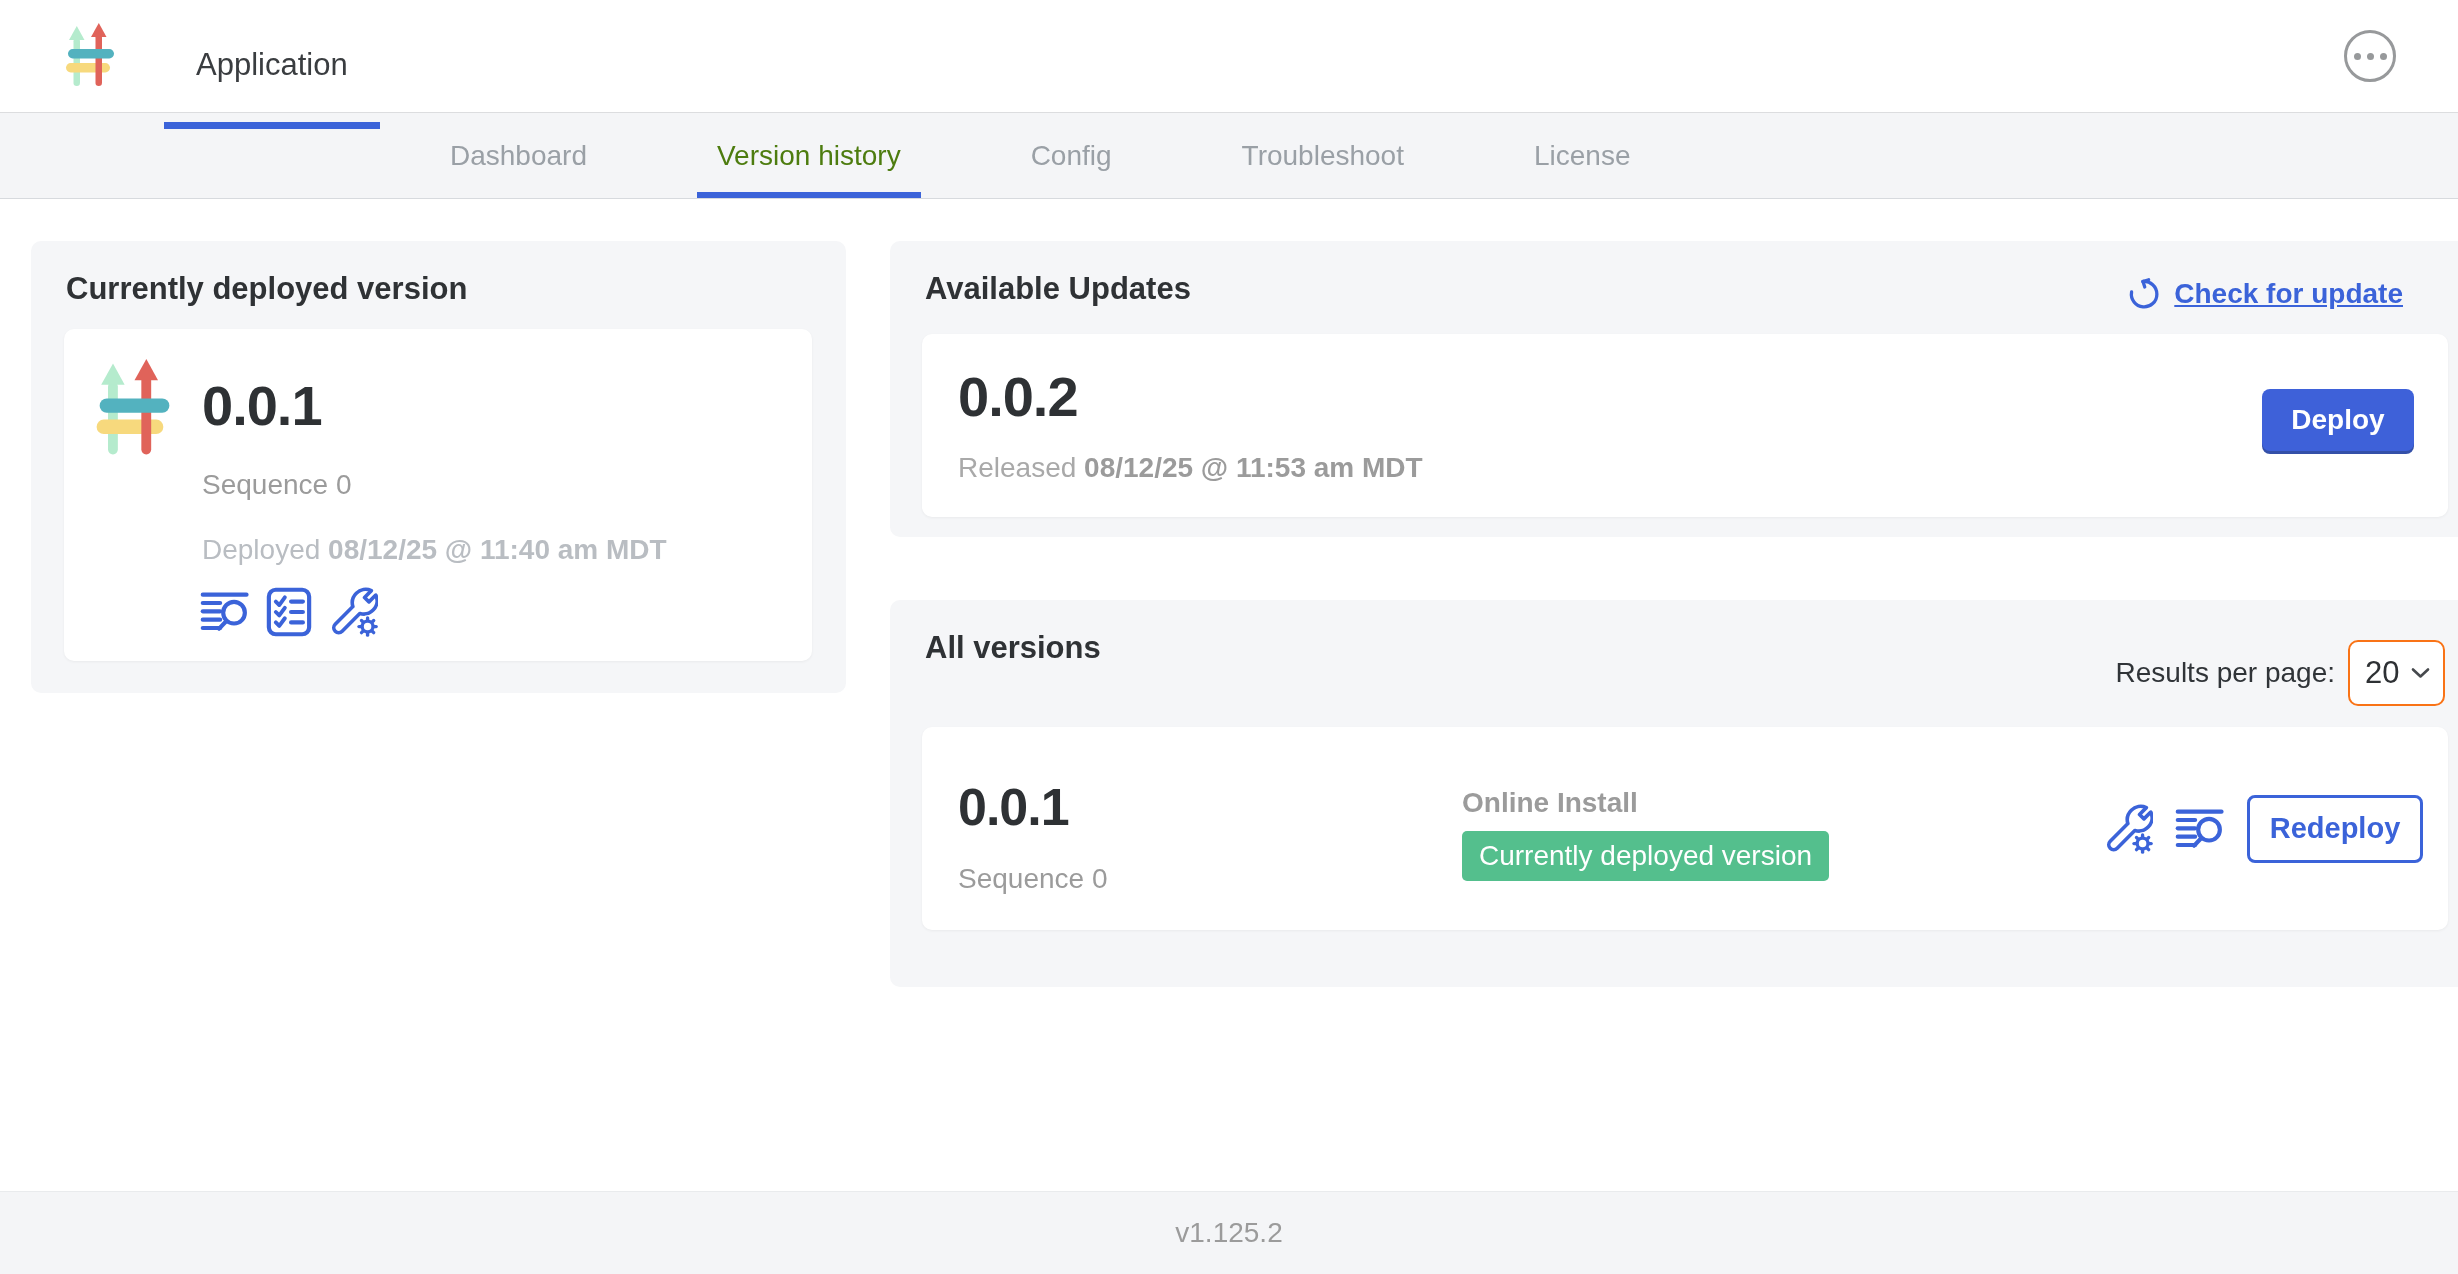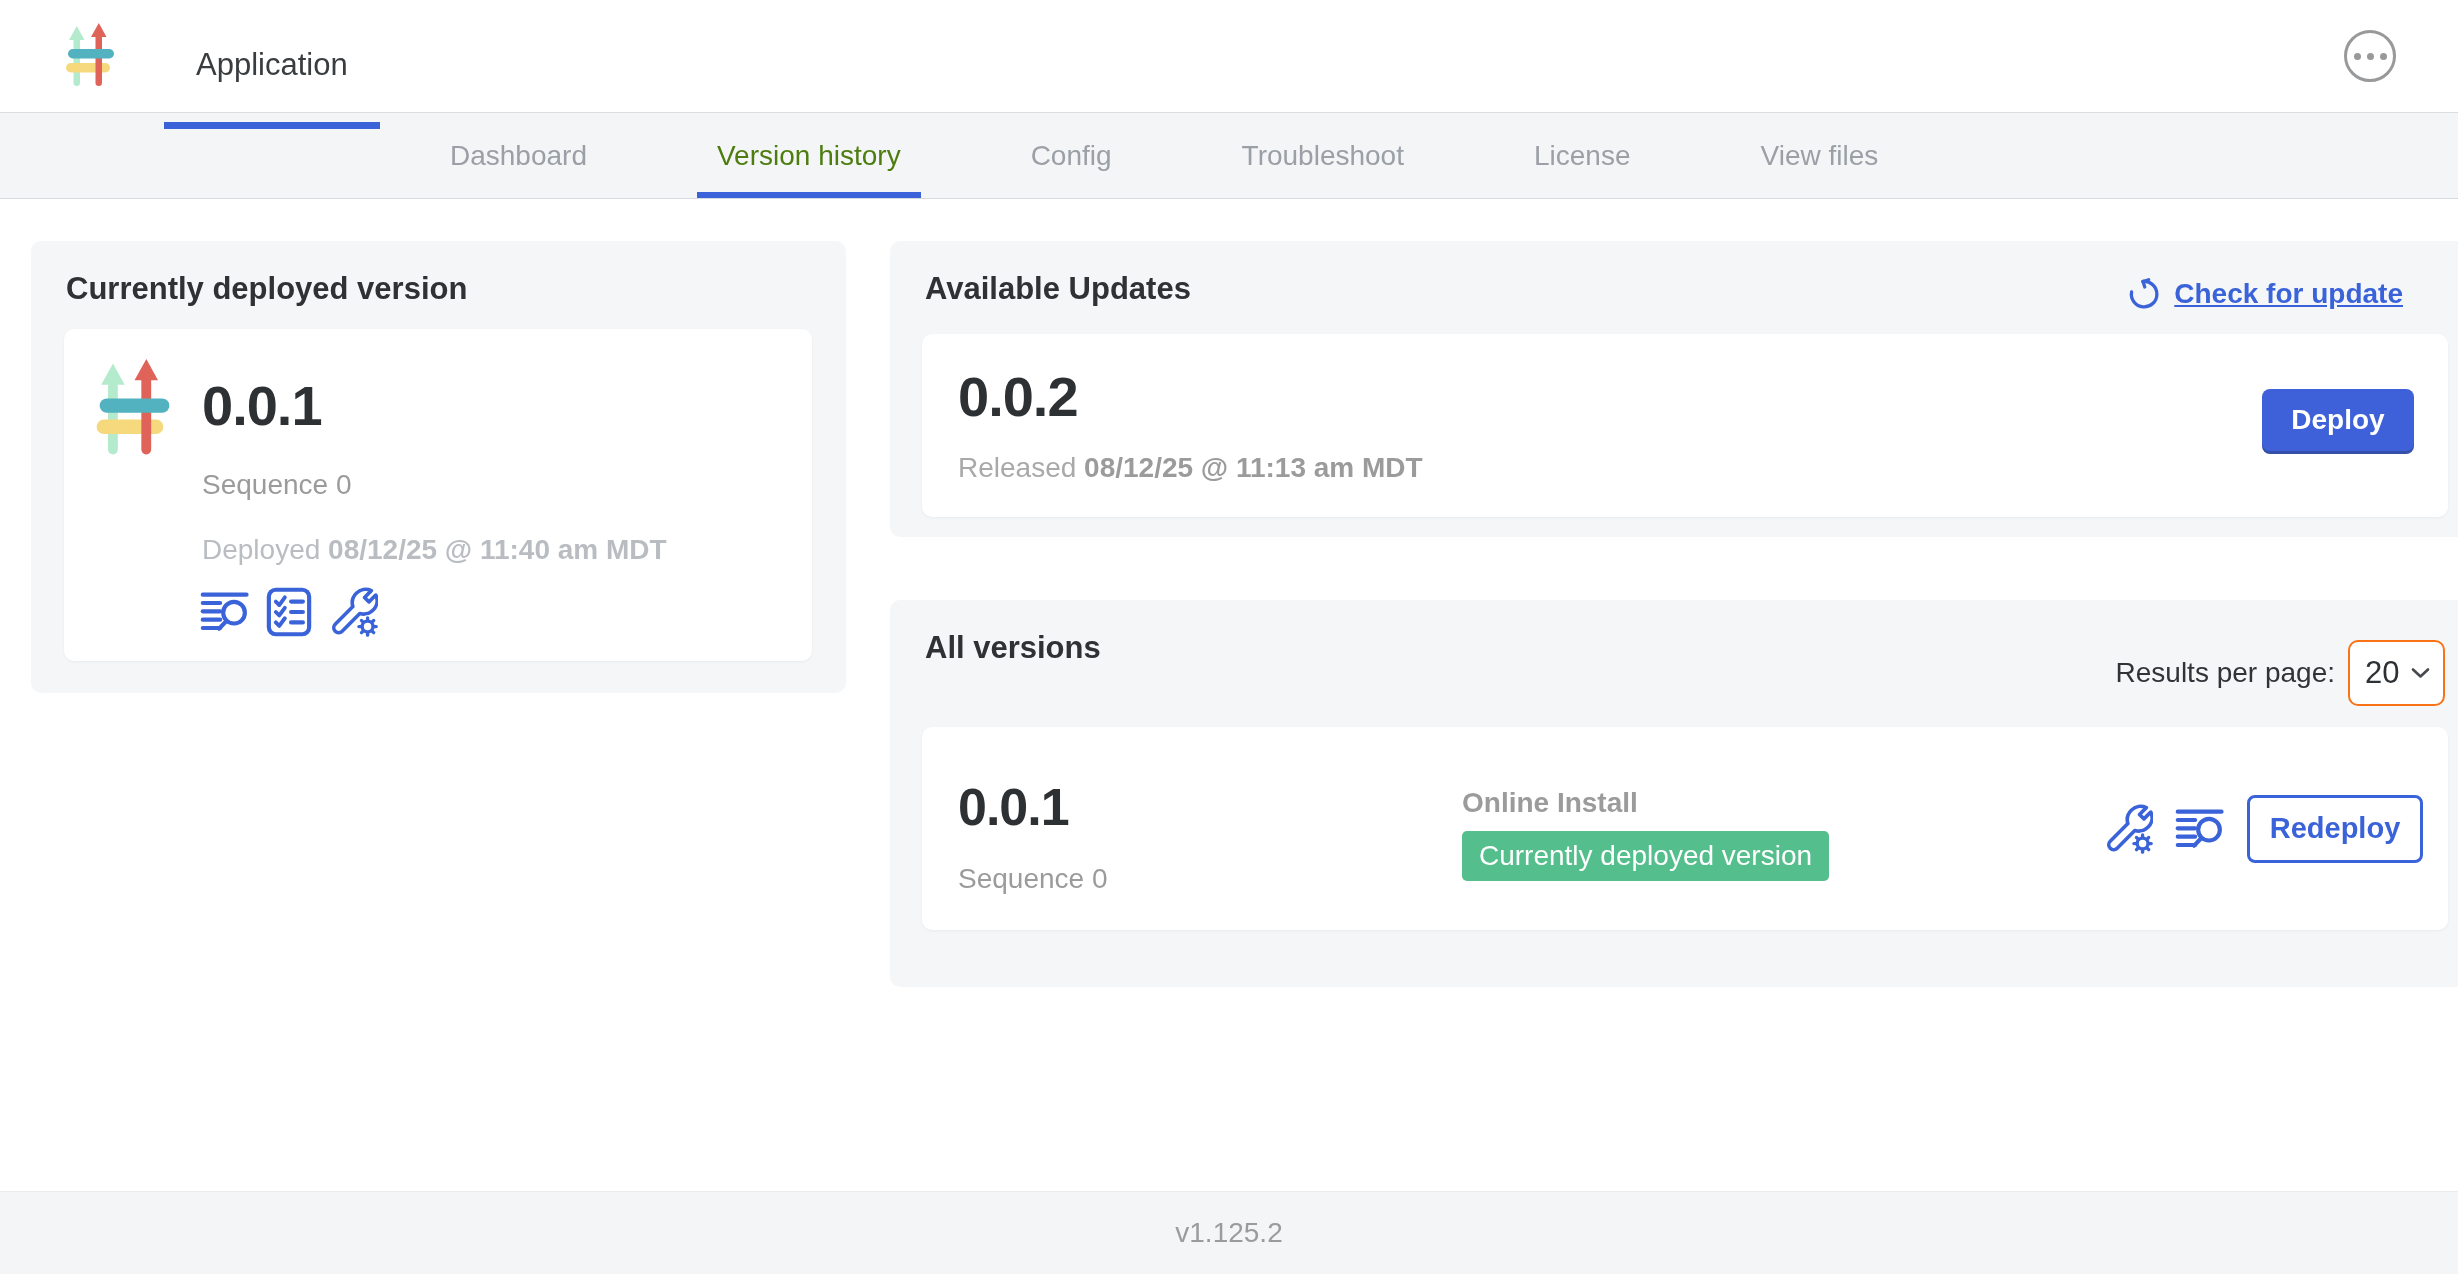--- a/index.html
+++ b/index.html
@@ -103,23 +103,20 @@
     <span>Version history</span>
   </div>
   <div class="snav-item">
     <span>Config</span>
   </div>
   <div class="snav-item">
     <span>Troubleshoot</span>
   </div>
   <div class="snav-item">
     <span>License</span>
-  </div>
-  <div class="snav-item">
-    <span>View files</span>
   </div>
 </div>
 
 <div class="main">
 
   <div class="gcard" id="deployed-card">
     <div class="card-title">Currently deployed version</div>
     <div class="wcard" id="deployed-inner">
       <svg class="logo-lg" viewBox="0 0 56 66">
         <rect x="11.5" y="15" width="6.5" height="48" rx="3.2" fill="#b5ebcd"></rect>
@@ -175,21 +172,21 @@
     <div class="check-link">
       <svg width="37" height="37" viewBox="0 0 36 36" fill="none" stroke="#3b63d9" stroke-width="3.2" stroke-linecap="round">
         <path d="M17.5 6.3 A12.4 12.4 0 1 1 6.4 16.5"></path>
         <line x1="17.5" y1="6.3" x2="23" y2="4.6"></line>
         <line x1="17.5" y1="6.3" x2="19.2" y2="11.7"></line>
       </svg>
       <span class="txt">Check for update</span>
     </div>
     <div class="wcard" id="updates-inner">
       <div class="big-ver2">0.0.2</div>
-      <div class="rel-line"><span>Released </span><b>08/12/25 @ 11:13 am MDT</b></div>
+      <div class="rel-line"><span>Released </span><b>08/12/25 @ 11:53 am MDT</b></div>
       <button class="deploy-btn">Deploy</button>
     </div>
   </div>
 
   <div class="gcard" id="versions-card">
     <div class="card-title">All versions</div>
     <div class="results">
       <span class="results-label">Results per page:</span>
       <div class="select-box">
         <span>20</span>

